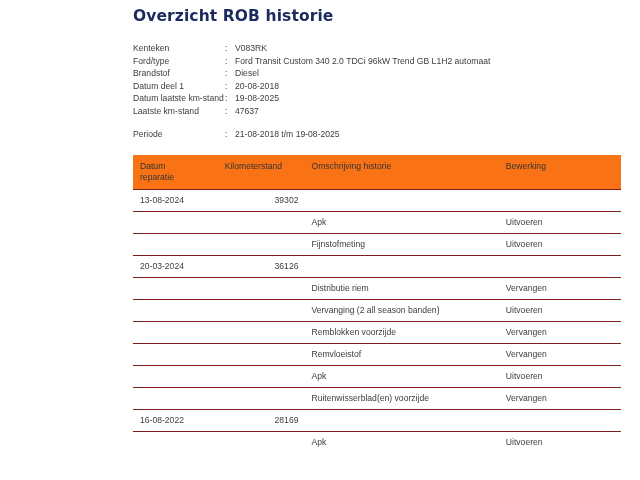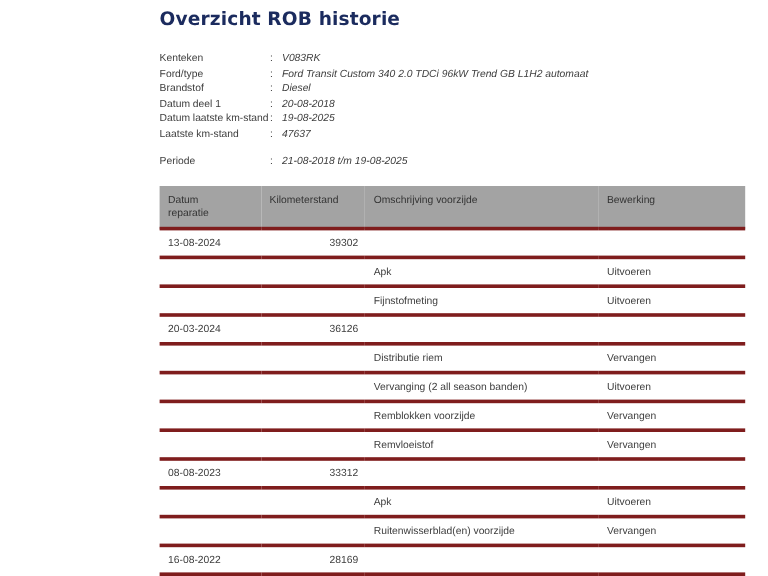--- a/index.html
+++ b/index.html
@@ -57,45 +57,44 @@
   .meta-label {
     width: 92px;
     flex: 0 0 92px;
   }
   .meta-colon {
     width: 10px;
     flex: 0 0 10px;
   }
   .meta-value {
     flex: 1 1 auto;
-    font-style: italic;
   }
   .meta-gap {
     height: 10px;
   }
   .table {
     margin-top: 15px;
     width: 488px;
     border-collapse: collapse;
     font-size: 8.6px;
   }
   .table th {
-    background: #a3a3a3;
+    background: #f97316;
     text-align: left;
     font-weight: normal;
     color: #333333;
     padding: 6px 6px 6px 7px;
     vertical-align: top;
     line-height: 11px;
     border: none;
   }
   .table td {
     padding: 5px 6px 5px 7px;
     vertical-align: top;
-    border-top: 3px solid #7f1d1d;
+    border-top: 1px solid #7f1d1d;
     color: #3d3d3d;
     line-height: 11px;
     white-space: nowrap;
   }
   .col-date { width: 72px; }
   .col-km { width: 74px; text-align: right; }
   .col-desc { width: 182px; }
   .col-act { width: 110px; margin-left: 16px; }
   .hdr-date { width: 72px; }
   .th-two-line { line-height: 11px; }
@@ -149,21 +148,21 @@
     </div>
 
     <table class="table">
       <thead>
         <tr>
           <th class="hdr-date">
             <div class="th-two-line">Datum</div>
             <div class="th-two-line">reparatie</div>
           </th>
           <th class="col-km">Kilometerstand</th>
-          <th class="col-desc">Omschrijving voorzijde</th>
+          <th class="col-desc">Omschrijving historie</th>
           <th class="col-act">Bewerking</th>
         </tr>
       </thead>
       <tbody id="table-body">
           <tr>
             <td class="col-date">13-08-2024</td>
             <td class="col-km">39302</td>
             <td class="col-desc"></td>
             <td class="col-act"></td>
           </tr>
@@ -203,26 +202,20 @@
             <td class="col-desc">Remblokken voorzijde</td>
             <td class="col-act">Vervangen</td>
           </tr>
           <tr>
             <td class="col-date"></td>
             <td class="col-km"></td>
             <td class="col-desc">Remvloeistof</td>
             <td class="col-act">Vervangen</td>
           </tr>
           <tr>
-            <td class="col-date">08-08-2023</td>
-            <td class="col-km">33312</td>
-            <td class="col-desc"></td>
-            <td class="col-act"></td>
-          </tr>
-          <tr>
             <td class="col-date"></td>
             <td class="col-km"></td>
             <td class="col-desc">Apk</td>
             <td class="col-act">Uitvoeren</td>
           </tr>
           <tr>
             <td class="col-date"></td>
             <td class="col-km"></td>
             <td class="col-desc">Ruitenwisserblad(en) voorzijde</td>
             <td class="col-act">Vervangen</td>

